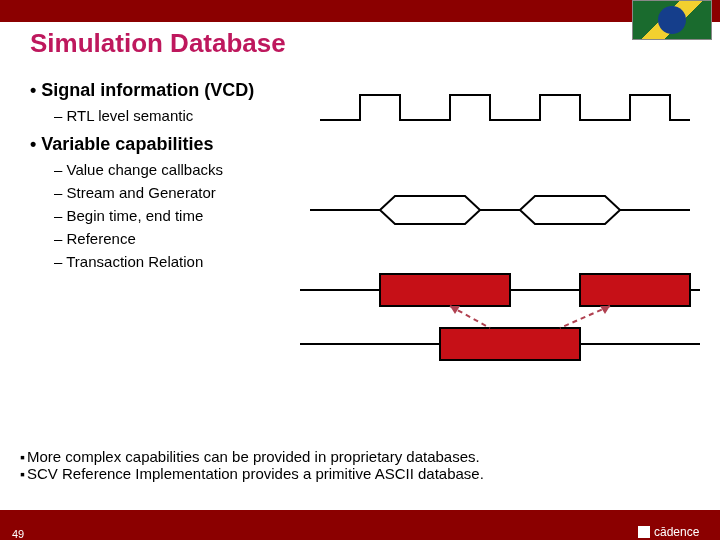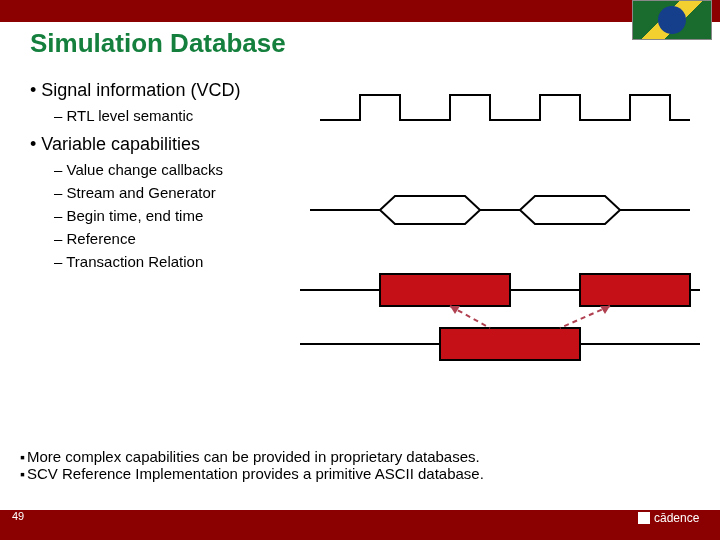--- a/index.html
+++ b/index.html
@@ -1,29 +1,29 @@
 <!DOCTYPE html>
 <html><head>
 <meta charset="utf-8">
 <style>
   * { box-sizing: border-box; margin: 0; padding: 0; }
   html, body { width: 720px; height: 540px; font-family: Arial, Helvetica, sans-serif; background: #fff; color: #000; }
   .slide { position: relative; width: 720px; height: 540px; overflow: hidden; }
   .topbar { position: absolute; top: 0; left: 0; width: 720px; height: 22px; background: #8b0000; }
   .flag { position: absolute; top: 0; right: 8px; width: 80px; height: 40px; background: linear-gradient(135deg,#1a6b2e 0%,#1a6b2e 40%,#f2d02f 40%,#f2d02f 60%,#1a6b2e 60%); border: 1px solid #888; }
   .flag::after { content:""; position:absolute; left:50%; top:50%; width:28px; height:28px; background:#153e8b; border-radius:50%; transform:translate(-50%,-50%); }
-  .title { position:absolute; top:28px; left:30px; font-size:26px; font-weight:bold; color:#15803d; }
+  .title { position:absolute; top:28px; left:30px; font-size:26px; font-weight:bold; color:#be185d; }
   .content { position:absolute; top:70px; left:30px; width:660px; }
-  .b1 { font-size:18px; font-weight:normal; margin-top:10px; margin-bottom:6px; }
+  .b1 { font-size:18px; font-weight:bold; margin-top:10px; margin-bottom:6px; }
   .b1::before { content:"• "; }
   .b2 { font-size:15px; font-weight:normal; margin-left:24px; margin-top:6px; margin-bottom:6px; }
   .b2::before { content:"– "; }
   .footer-text { position:absolute; left:20px; bottom:58px; width:680px; font-size:15px; }
   .footer-text div::before { content:"▪"; margin-right:2px; font-size:14px; }
-  .bottombar { position:absolute; left:0; bottom:0; width:720px; height:30px; background:#8b0000; color:#fff; font-size:11px; display:flex; align-items:flex-start; padding:0 12px; justify-content:space-between; }
+  .bottombar { position:absolute; left:0; bottom:0; width:720px; height:30px; background:#8b0000; color:#fff; font-size:11px; display:flex; align-items:flex-end; padding:0 12px; justify-content:space-between; }
   .logo-box { display:flex; align-items:center; gap:4px; }
   .logo-box svg { width:70px; height:16px; }
   
   .diag { position:absolute; }
   .sigwave { top:90px; left:320px; width:370px; height:40px; }
   .hexes { top:192px; left:310px; width:380px; height:36px; }
   .trans { top:272px; left:300px; width:400px; height:90px; }
   svg { overflow:visible; }
 </style>
 </head>

